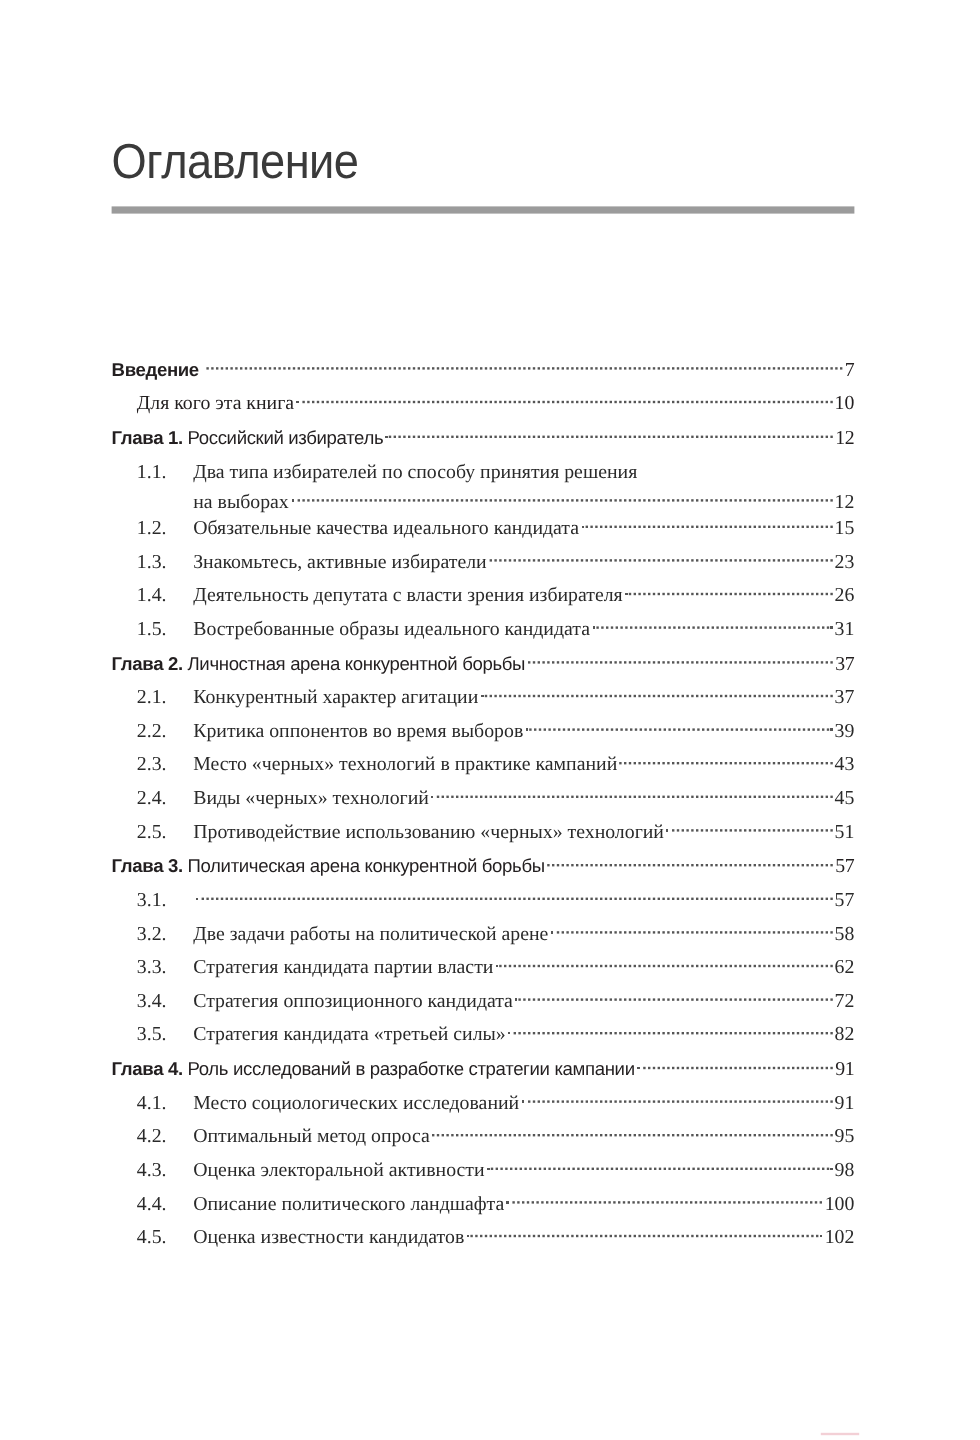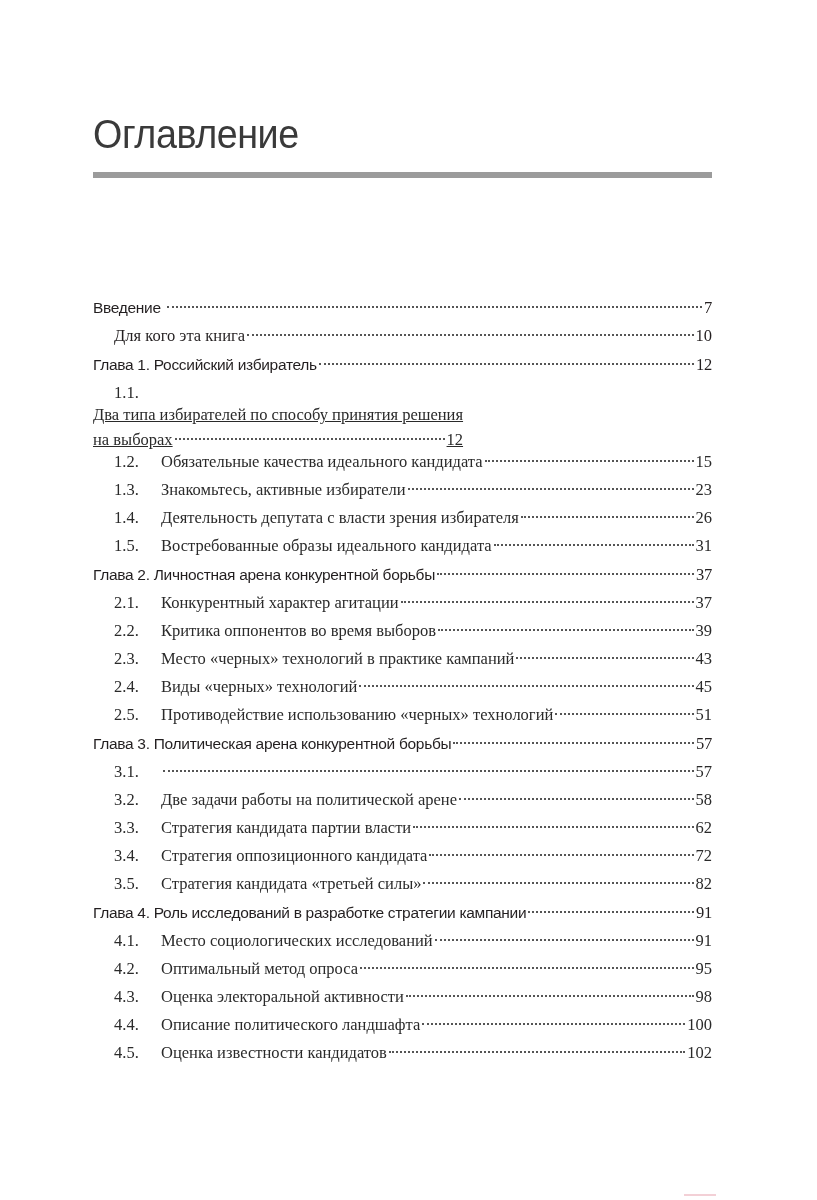--- a/index.html
+++ b/index.html
@@ -67,21 +67,21 @@
       padding-left: 21px;
     }
     .num {
       display: inline-block;
       width: 68px;
       padding-left: 21px;
       box-sizing: border-box;
       flex: 0 0 auto;
     }
     .ch-label {
-      font-weight: normal;
+      font-weight: bold;
       margin-right: 4px;
     }
     .txt {
       flex: 0 0 auto;
     }
     .dots {
       flex: 1 1 auto;
       overflow: hidden;
       margin: 0 2px;
       height: 1em;
@@ -96,24 +96,23 @@
       font-size: 16.5px;
     }
     .multi {
       display: flex;
       align-items: flex-start;
       line-height: 22px;
       font-family: "Liberation Serif", serif;
       font-size: 16.5px;
       color: #2a2a2a;
       margin-top: 3px;
-      flex-direction: column;
     }
     .multi .num { line-height: 22px; }
-    .multi-body { flex: 1 1 auto; text-decoration: underline; }
+    .multi-body { flex: 1 1 auto; }
     .multi-line1 { display: block; height: 22px; }
     .multi-line2 {
       display: flex;
       align-items: baseline;
       height: 22px;
       white-space: nowrap;
     }
     .page-marker {
       position: absolute;
       left: 684px;

